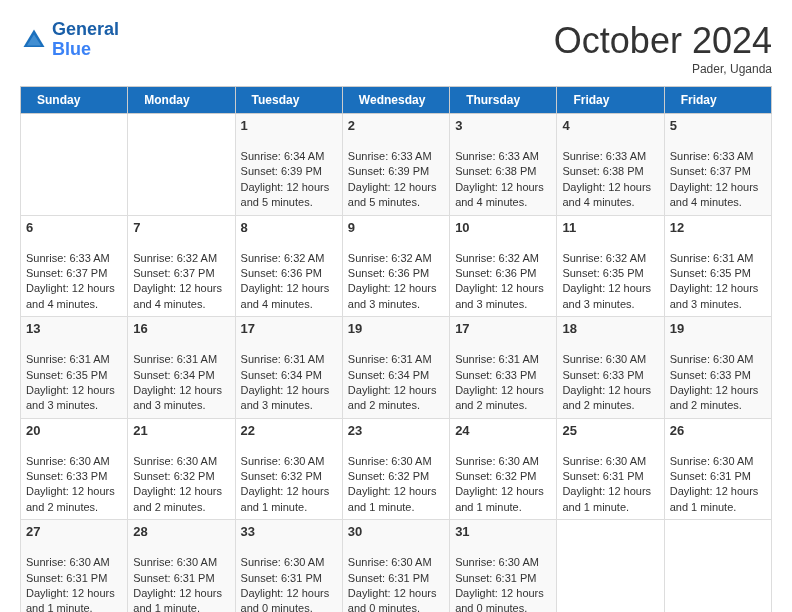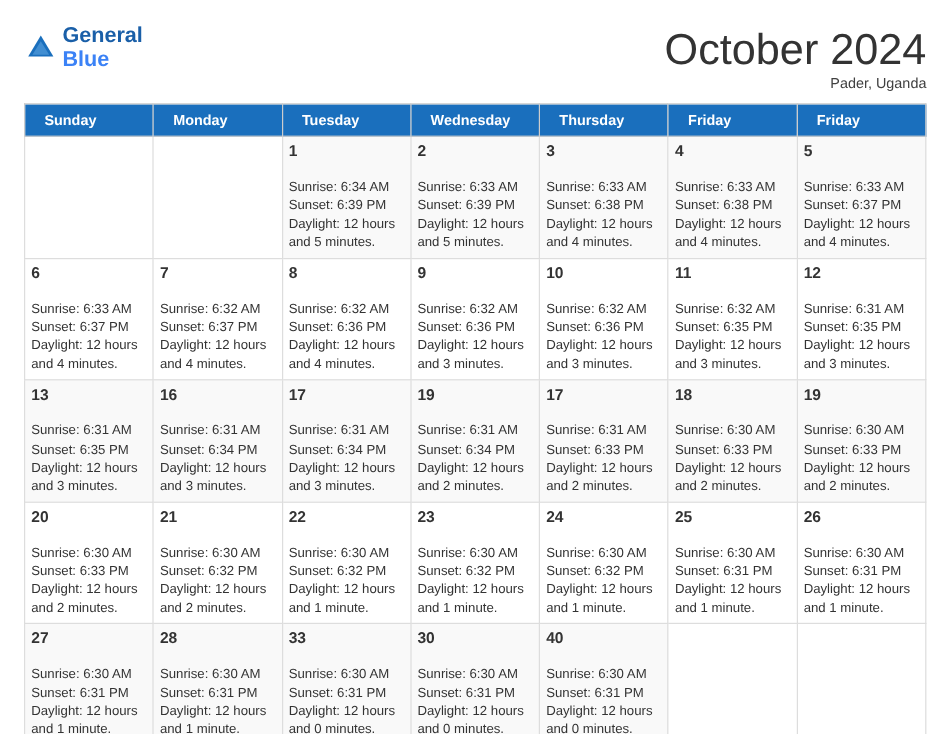--- a/index.html
+++ b/index.html
@@ -332,21 +332,21 @@
 and 0 minutes.</div>
         </td>
         <td>
           <span class="day-num">30</span>
           <div class="day-info">Sunrise: 6:30 AM
 Sunset: 6:31 PM
 Daylight: 12 hours
 and 0 minutes.</div>
         </td>
         <td>
-          <span class="day-num">40</span>
+          <span class="day-num">31</span>
           <div class="day-info">Sunrise: 6:30 AM
 Sunset: 6:31 PM
 Daylight: 12 hours
 and 0 minutes.</div>
         </td>
         <td class="empty"></td>
         <td class="empty"></td>
       </tr>
     </tbody>
 </table>

